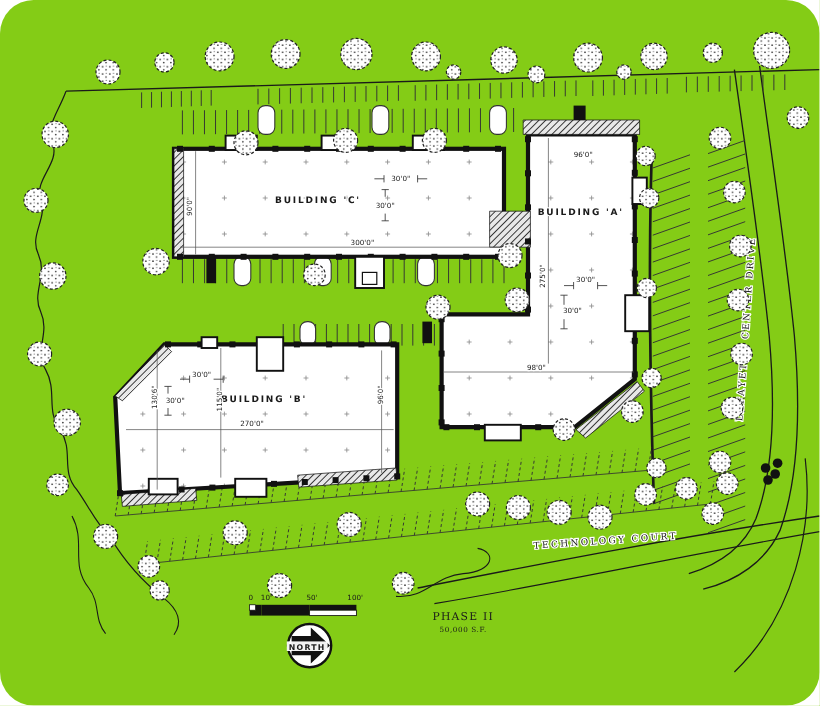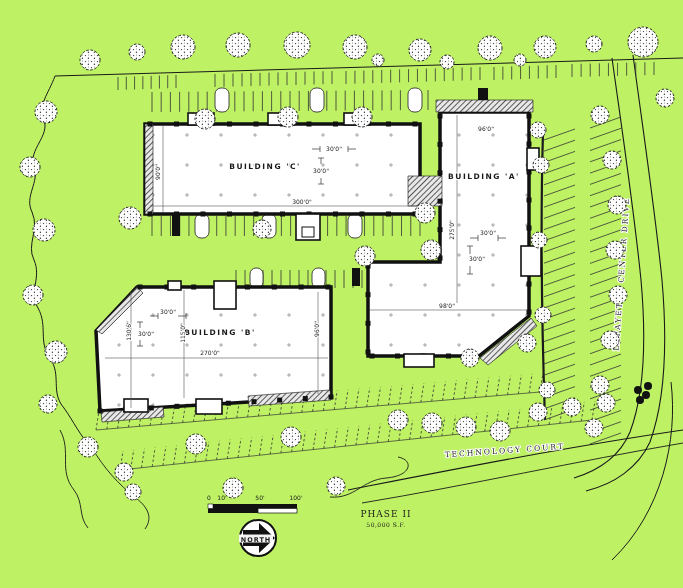--- a/index.html
+++ b/index.html
@@ -1,17 +1,17 @@
 <!DOCTYPE html>
 <html><head>
 <meta charset="utf-8">
 <style>
   html,body{margin:0;padding:0;background:#fff;}
-  .canvas{position:relative;width:683px;height:588px;background:#bef264;overflow:hidden;
-          font-family:"DejaVu Sans",sans-serif;}
+  .canvas{position:relative;width:683px;height:588px;background:#84cc16;overflow:hidden;
+          font-family:"DejaVu Sans",sans-serif;border-radius:28px;}
   svg{position:absolute;left:0;top:0;}
   text{fill:#1a1a1a;}
   .bldg-label{font-size:7.5px;font-weight:bold;letter-spacing:1.5px;text-anchor:middle;
               paint-order:stroke;stroke:#fff;stroke-width:2px;}
   .dim{font-size:6px;text-anchor:middle;paint-order:stroke;stroke:#fff;stroke-width:2px;}
   .road-label{font-family:"DejaVu Serif",serif;font-size:7.5px;letter-spacing:2px;text-anchor:middle;
               paint-order:stroke;stroke:#fff;stroke-width:2px;}
   .phase1{font-family:"DejaVu Serif",serif;font-size:9px;letter-spacing:1px;text-anchor:middle;}
   .phase2{font-family:"DejaVu Serif",serif;font-size:6px;letter-spacing:.5px;text-anchor:middle;}
   .scale-lbl{font-size:6px;text-anchor:middle;}

